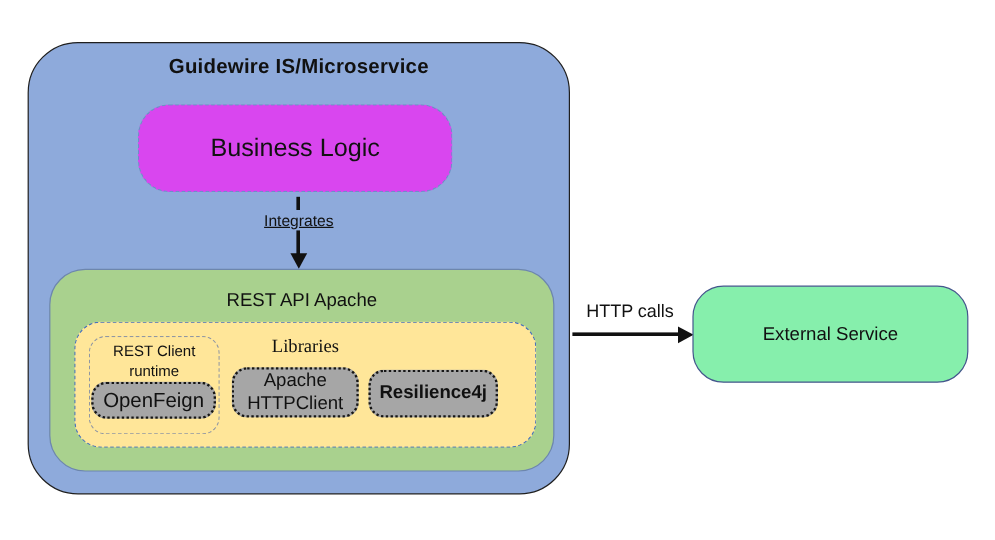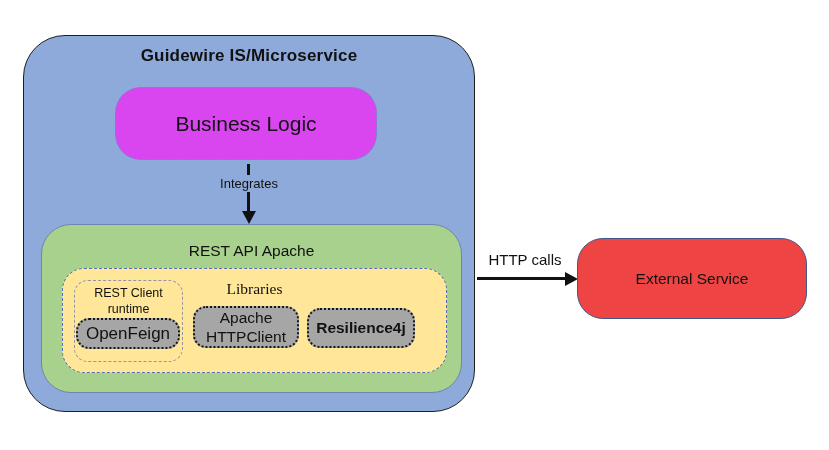--- a/index.html
+++ b/index.html
@@ -51,20 +51,21 @@
     left: 242px; top: 211px;
     width: 0; height: 0;
     border-left: 7px solid transparent;
     border-right: 7px solid transparent;
     border-top: 13px solid #111111;
   }
   .integrates-label {
     left: 199px; top: 176px; width: 100px;
     text-align: center;
     font-size: 13px;
+    text-decoration: underline;
   }
   .integrates-label span {
     background: #8eaadb;
     padding: 1px 3px;
   }
 
   
   .rest-api-box {
     left: 41px; top: 224px; width: 421px; height: 169px;
     background: #a9d18e;
@@ -141,21 +142,21 @@
   }
   .http-label {
     left: 480px; top: 251px; width: 90px;
     text-align: center;
     font-size: 15px;
   }
 
   
   .external-service {
     left: 577px; top: 238px; width: 230px; height: 81px;
-    background: #ef4444;
+    background: #86efac;
     border: 1.6px solid #44568c;
     border-radius: 26px;
     display: flex; align-items: center; justify-content: center;
     font-size: 15.5px;
   }
 </style>
 </head>
 <body>
 
 <div class="canvas">

